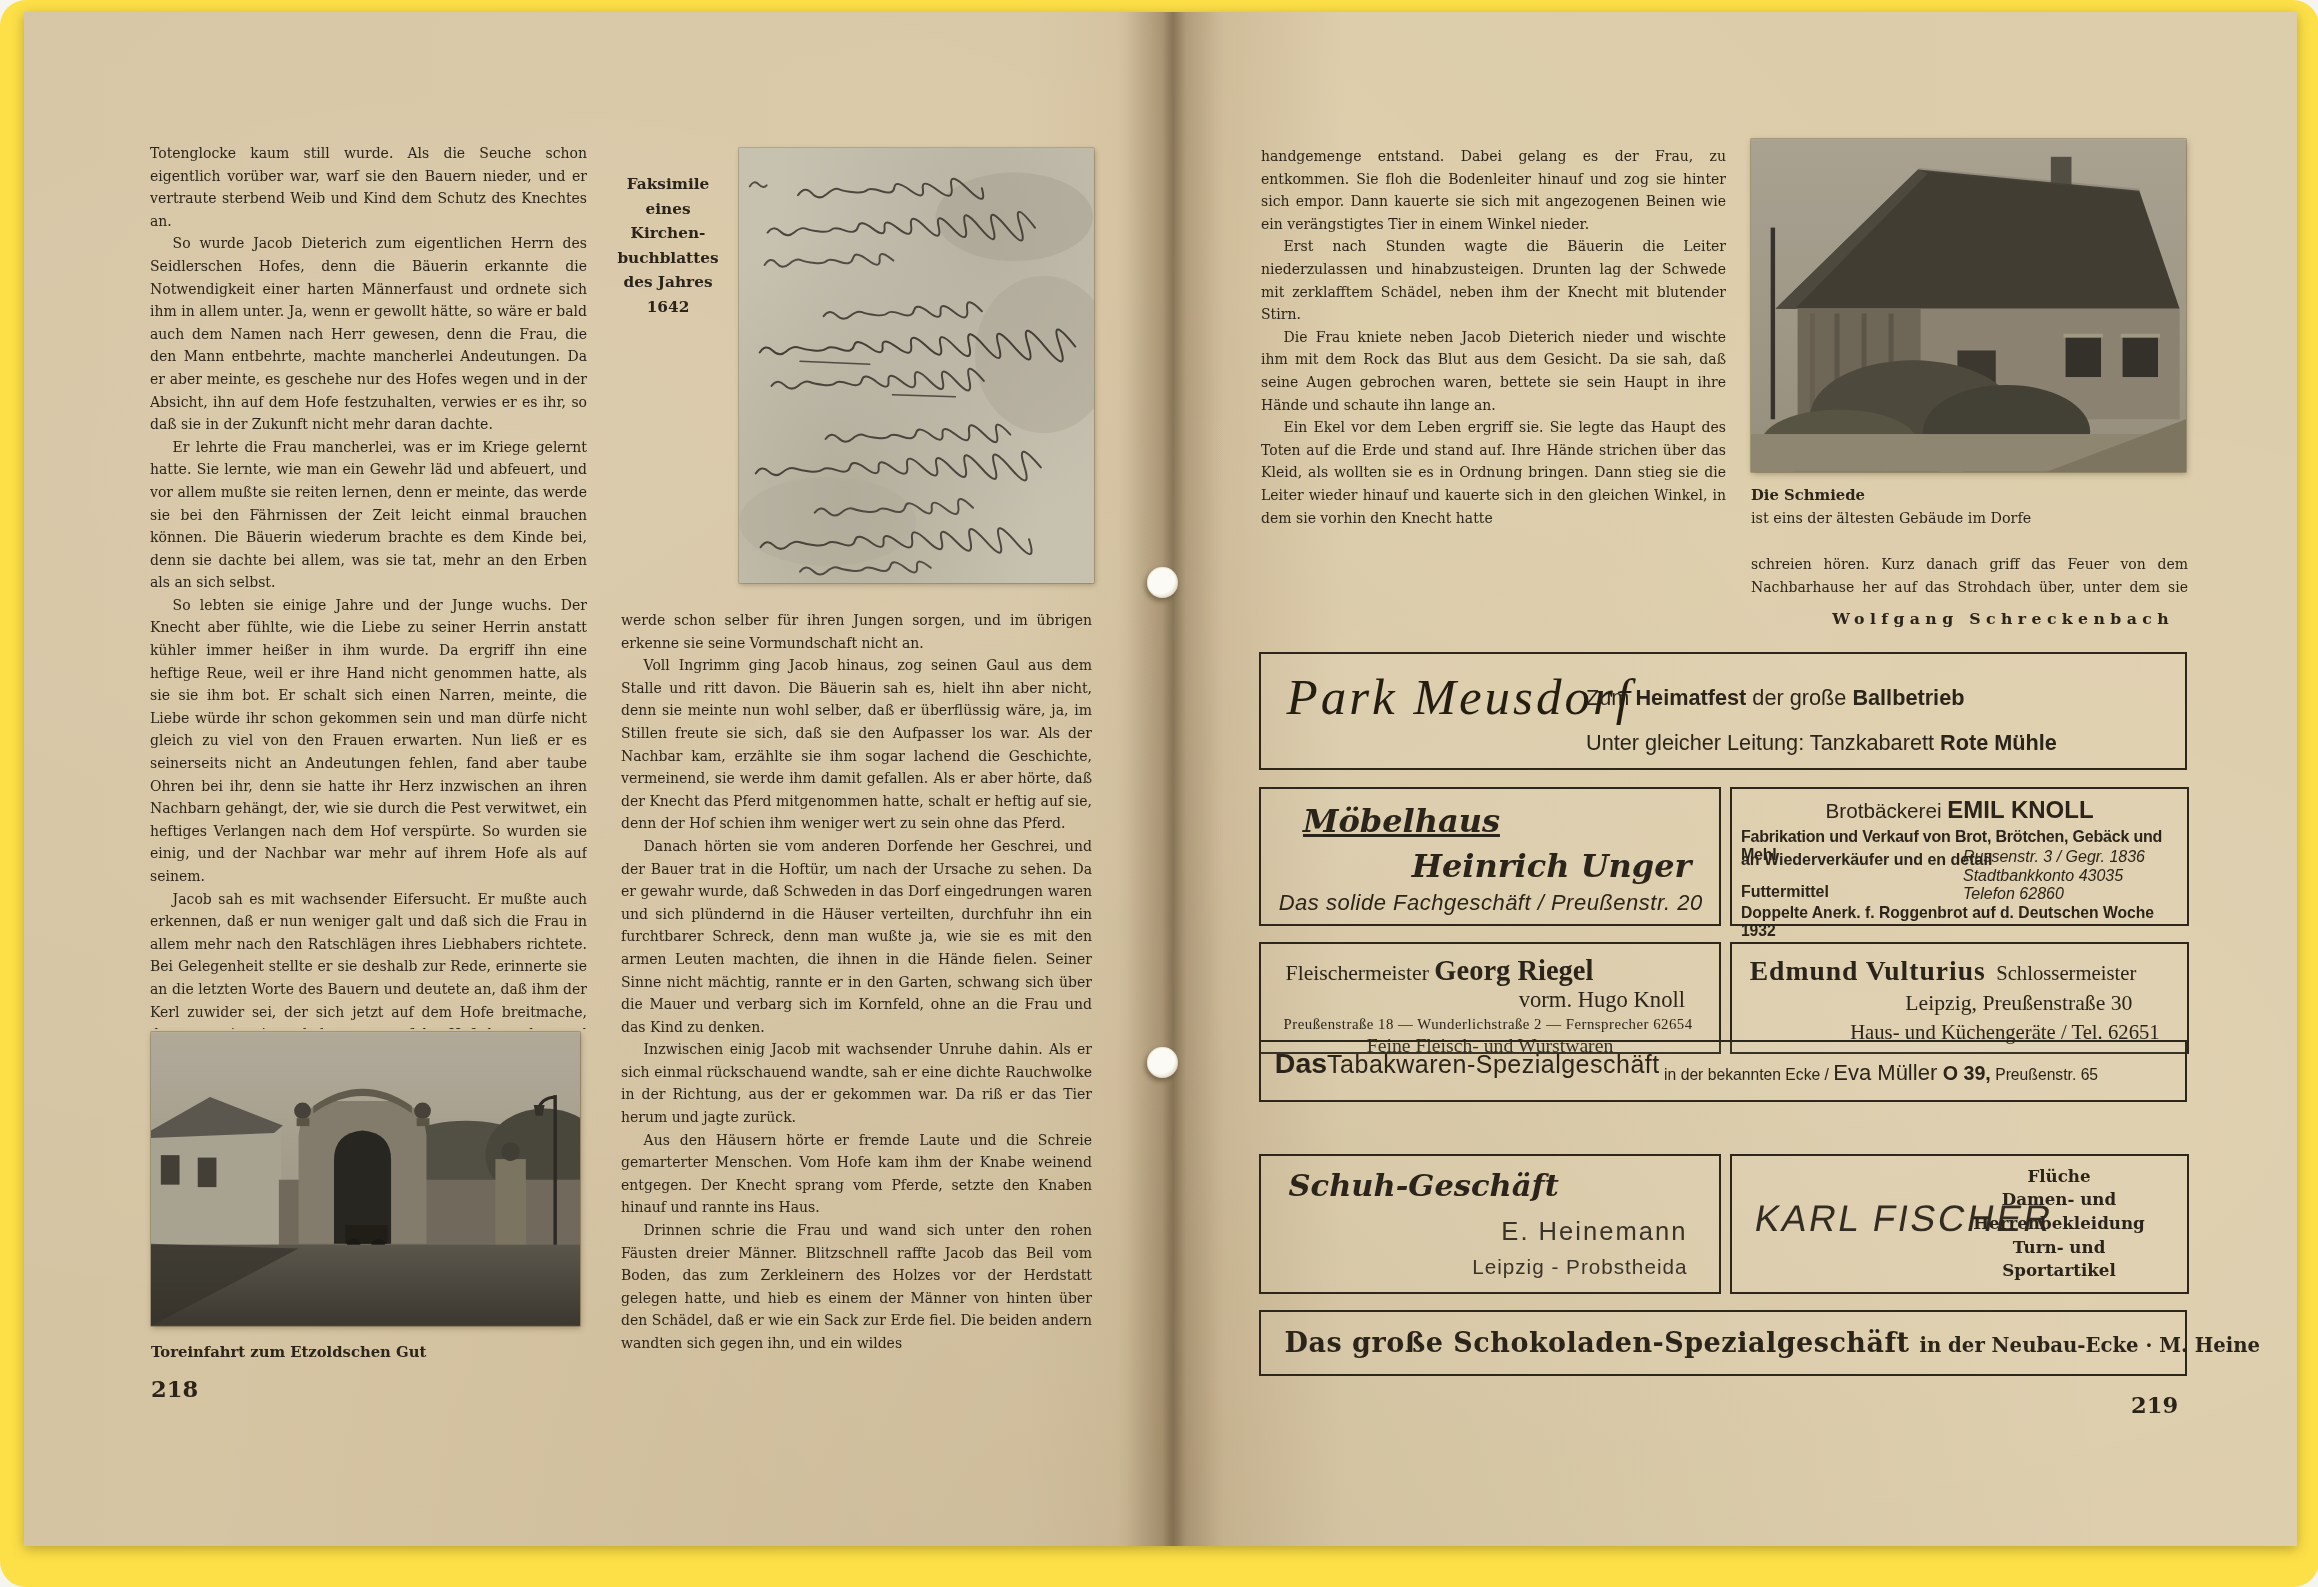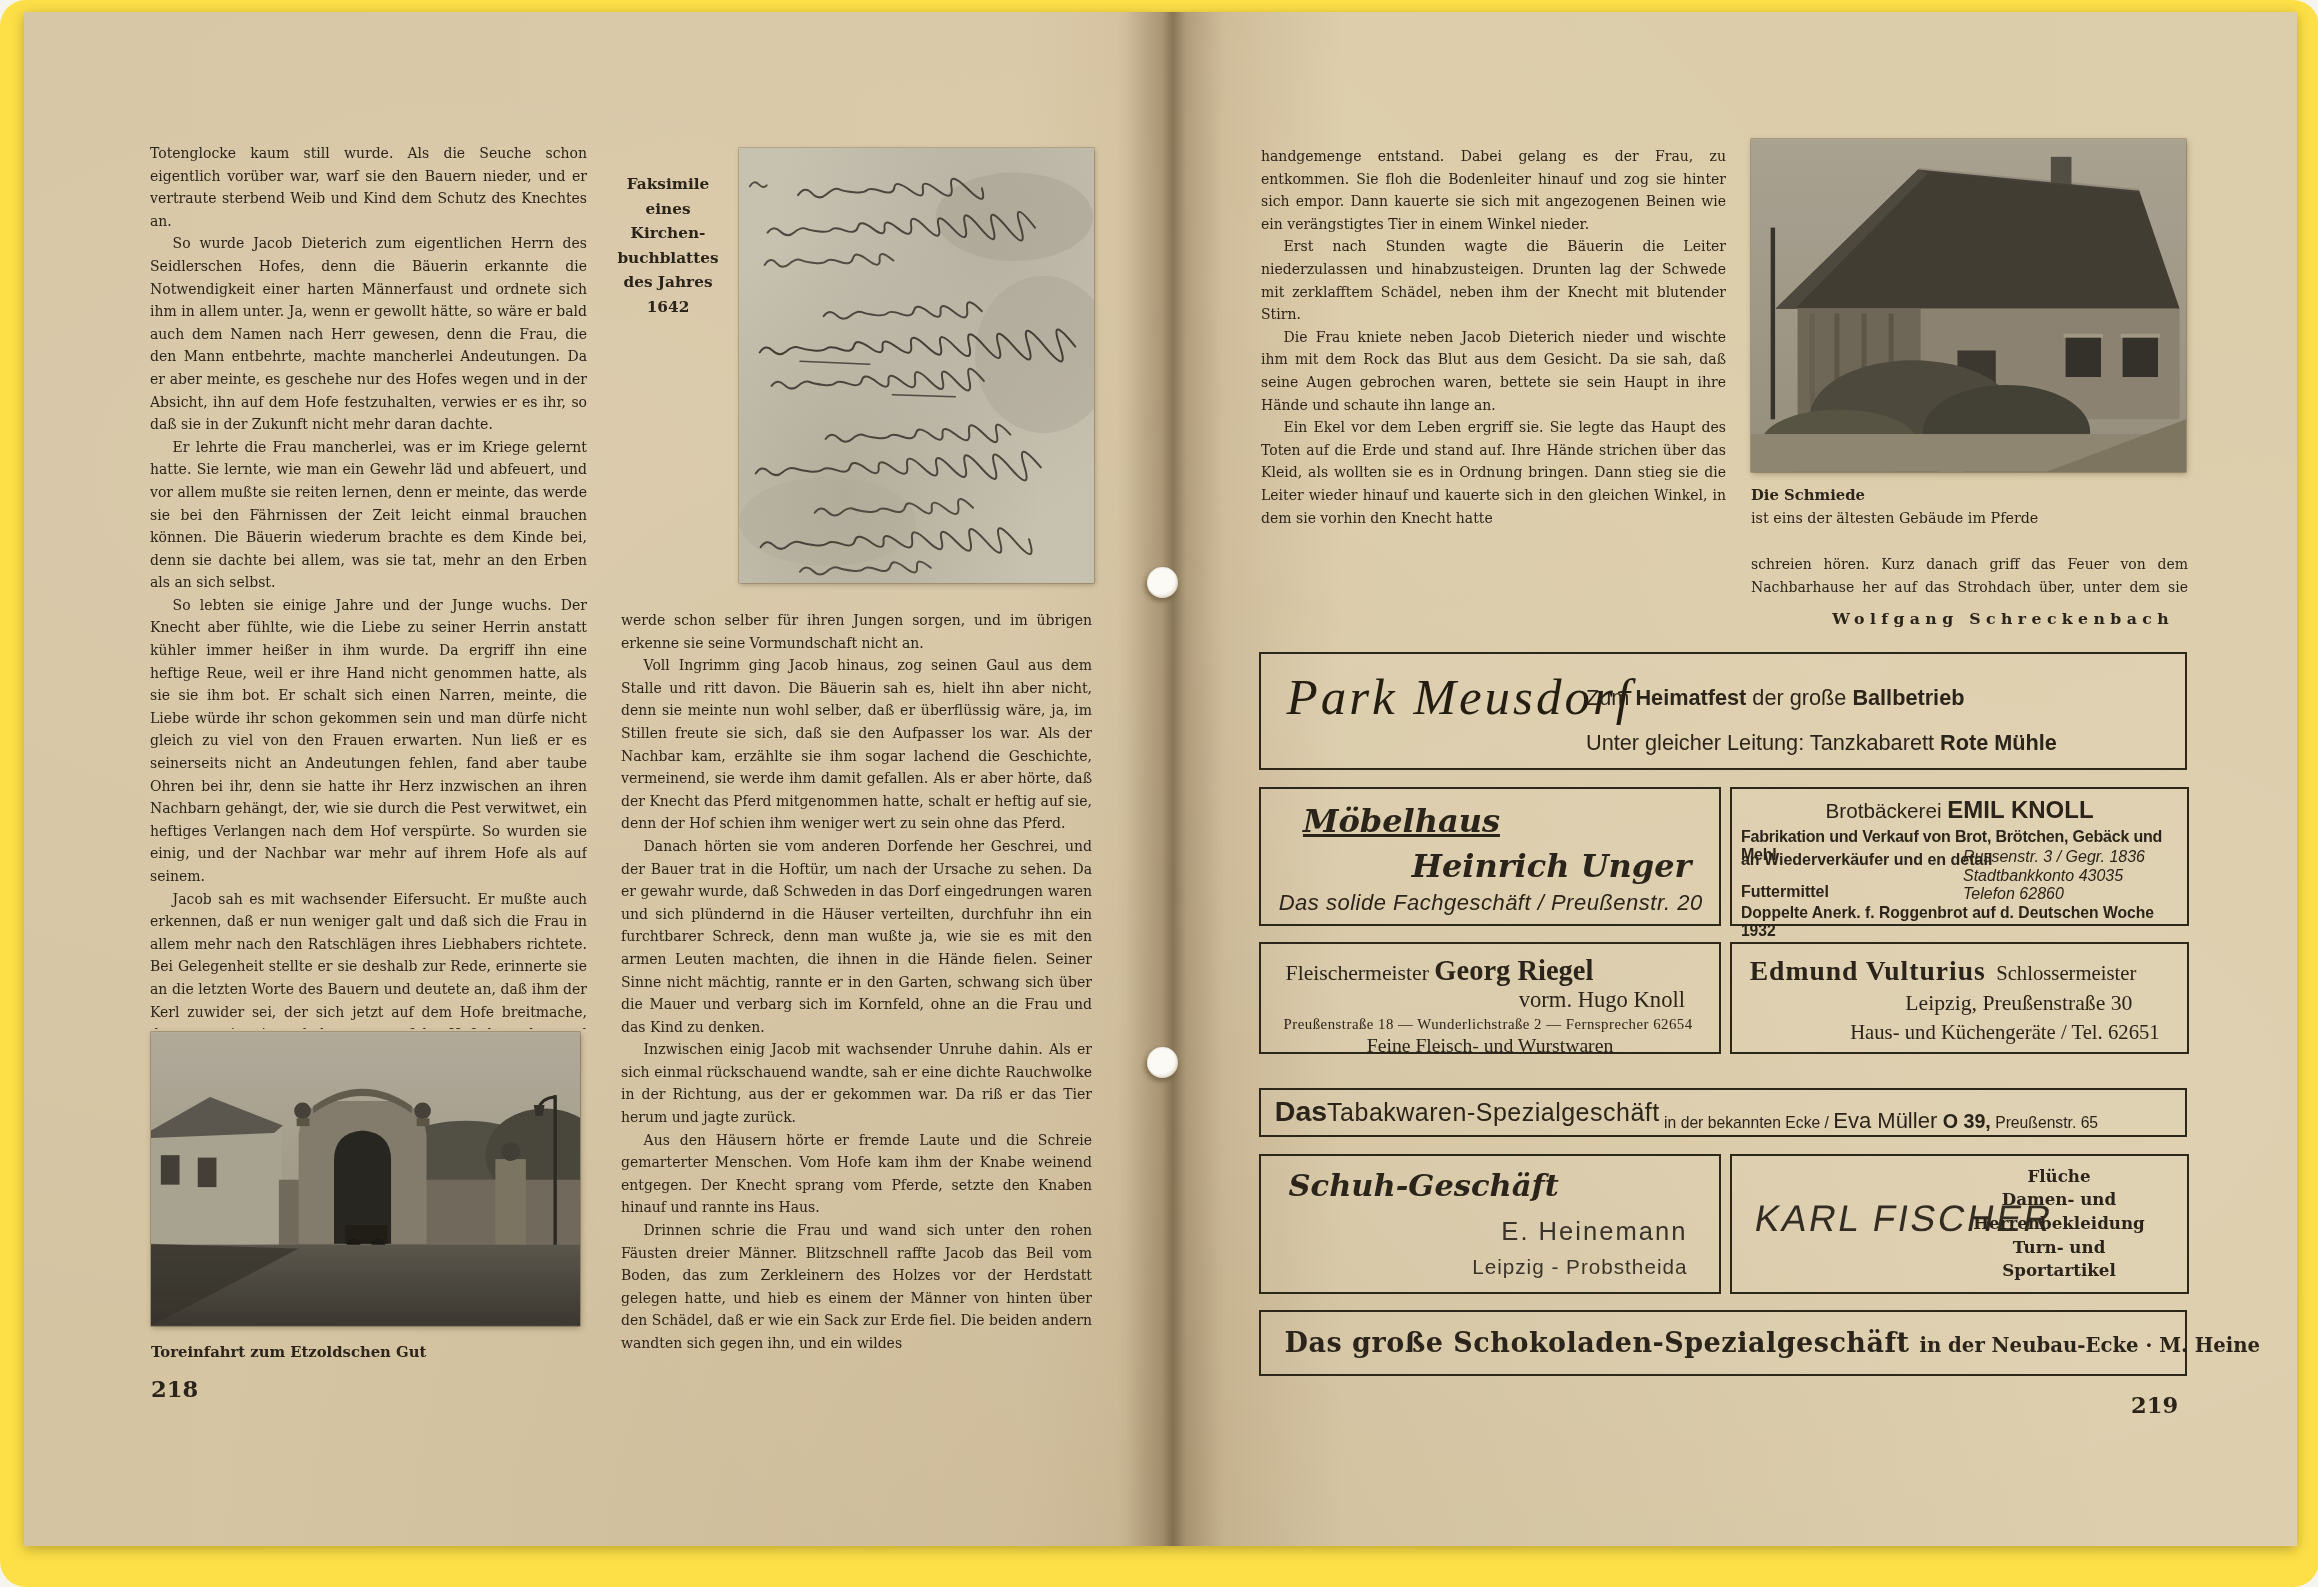--- a/index.html
+++ b/index.html
@@ -238,21 +238,21 @@
       <rect x="40" y="180" width="9" height="390" fill="#2f2d26"></rect>
       <ellipse cx="330" cy="565" rx="210" ry="115" fill="#474538"></ellipse>
       <ellipse cx="520" cy="595" rx="170" ry="95" fill="#3d3b30"></ellipse>
       <ellipse cx="180" cy="620" rx="160" ry="70" fill="#52503f"></ellipse>
       <rect x="0" y="600" width="885" height="77" fill="#8e8672"></rect>
       <polygon points="885,570 885,677 600,677" fill="#7c745f"></polygon>
       <rect width="885" height="677" fill="#9a9180" opacity=".07"></rect>
     </svg>
   </div>
   <div class="caption" style="left:1751px;top:485px;">Die Schmiede</div>
-  <div style="position:absolute;left:1751px;top:510px;font-size:14.3px;">ist eins der ältesten Gebäude im Pferde</div>
+  <div style="position:absolute;left:1751px;top:510px;font-size:14.3px;">ist eins der ältesten Gebäude im Dorfe</div>
 
   <div class="bodycol" style="left:1751px;top:553px;width:437px;height:49px;">
     <p class="cont">schreien hören. Kurz danach griff das Feuer von dem Nachbarhause her auf das Strohdach über, unter dem sie hockte.</p>
   </div>
   <div class="author" style="position:absolute;left:1751px;top:609px;width:423px;text-align:right;">Wolfgang Schreckenbach</div>
 
   <div class="adbox" style="left:1259px;top:652px;width:928px;height:118px;">
     <div class="ad-park-title">Park Meusdorf</div>
     <div class="ad-park-lines">
       <div><span>Zum </span><span class="b">Heimatfest</span><span> der große </span><span class="b">Ballbetrieb</span></div>
@@ -285,21 +285,21 @@
     <div class="riegel-3">Preußenstraße 18 — Wunderlichstraße 2 — Fernsprecher 62654</div>
     <div class="riegel-4">Feine Fleisch- und Wurstwaren</div>
   </div>
 
   <div class="adbox" style="left:1730px;top:942px;width:459px;height:112px;">
     <div class="vult-1"><span class="name">Edmund Vulturius</span><span>&nbsp;&nbsp;</span><span>Schlossermeister</span></div>
     <div class="vult-2">Leipzig, Preußenstraße 30</div>
     <div class="vult-3">Haus- und Küchengeräte / Tel. 62651</div>
   </div>
 
-  <div class="adbox" style="left:1259px;top:1088px;width:928px;height:49px;">
+  <div class="adbox" style="left:1259px;top:1040px;width:928px;height:62px;">
     <div class="tabak-line">
       <span class="tabak-das">Das</span><span class="tabak-title">Tabakwaren-Spezialgeschäft</span><span class="tabak-small tabak-offset"> in der bekannten Ecke / </span><span class="tabak-name tabak-offset">Eva Müller</span><span class="tabak-district tabak-offset"> O 39,</span><span class="tabak-small tabak-offset"> Preußenstr. 65</span>
     </div>
   </div>
 
   <div class="adbox" style="left:1259px;top:1154px;width:462px;height:140px;">
     <div class="script schuh-1">Schuh-Geschäft</div>
     <div class="schuh-2">E. Heinemann</div>
     <div class="schuh-3">Leipzig - Probstheida</div>
   </div>

